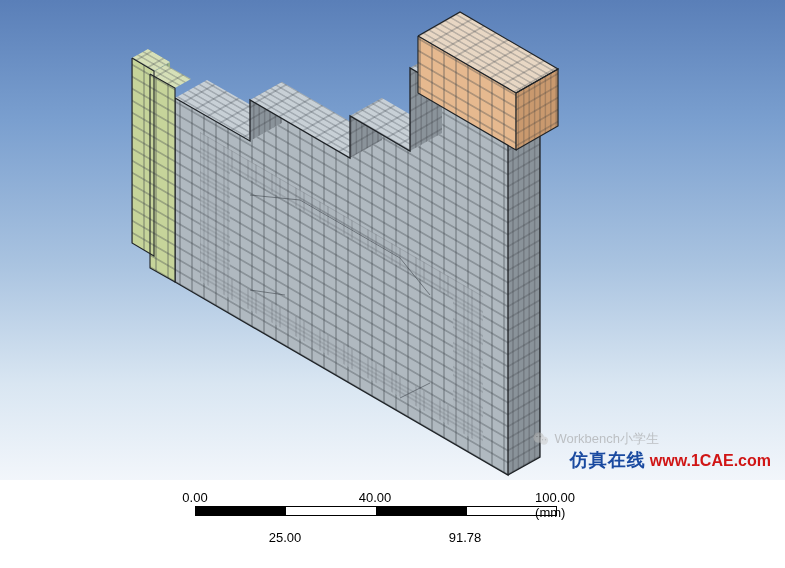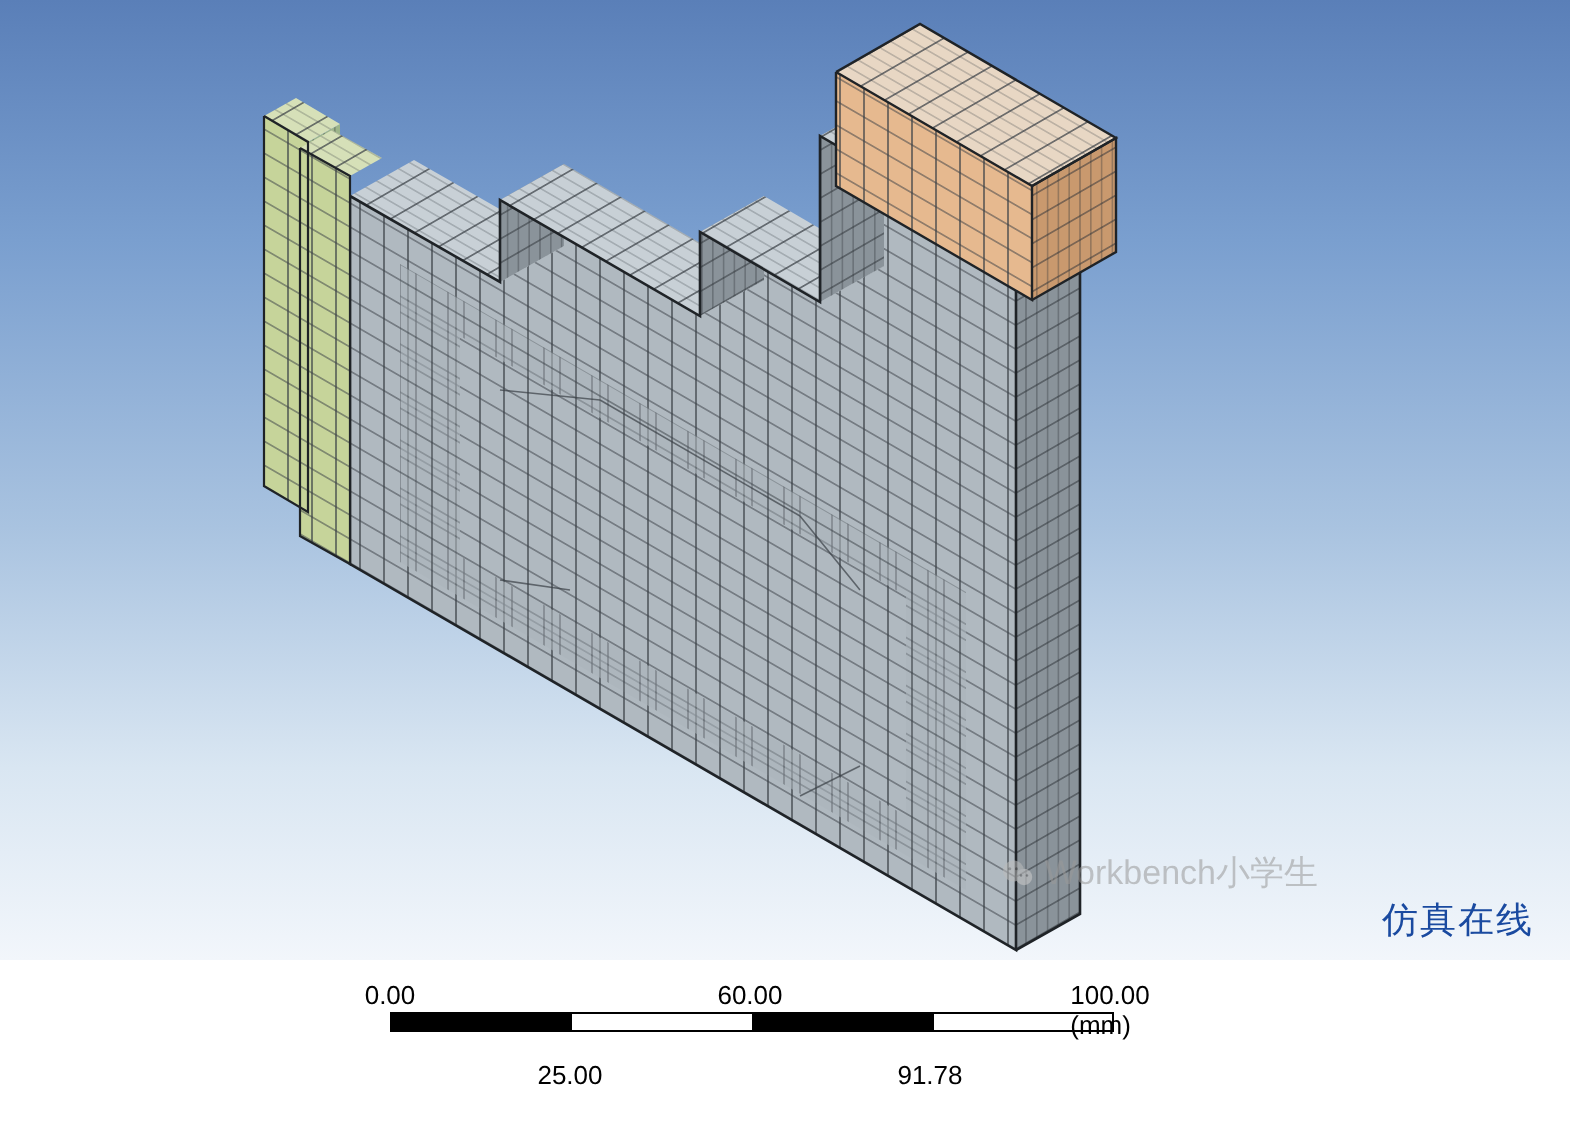--- a/index.html
+++ b/index.html
@@ -9,23 +9,23 @@
   .scalebar{position:absolute;left:195px;top:490px;width:400px;color:#000;font-size:13px}
   .scalebar .bar{display:flex;width:360px;height:8px;border:1px solid #000}
   .scalebar .seg{flex:1;border-right:1px solid #000}
   .scalebar .seg:last-child{border-right:none}
   .scalebar .seg.k{background:#000}
   .scalebar .seg.w{background:#fff}
   .scalebar .top-labels{position:relative;width:360px;height:16px}
   .scalebar .top-labels span{position:absolute;transform:translateX(-50%);top:0}
   .scalebar .bot-labels{position:relative;width:360px;height:16px;margin-top:14px}
   .scalebar .bot-labels span{position:absolute;transform:translateX(-50%);top:0}
-  .wm-wechat{position:absolute;right:126px;bottom:32px;display:flex;align-items:center;opacity:.55;color:#999;font-size:17px}
+  .wm-wechat{position:absolute;right:126px;bottom:32px;display:flex;align-items:center;opacity:.55;color:#999;font-size:13px}
   .wm-wechat svg{margin-right:4px}
-  .wm-site{position:absolute;right:14px;bottom:8px;display:flex;align-items:baseline;font-weight:normal}
+  .wm-site{position:absolute;right:14px;bottom:8px;display:flex;align-items:baseline;font-weight:bold}
   .wm-site .cn{color:#1a4aa0;font-size:18px;letter-spacing:1px;margin-right:4px}
   .wm-site .url{color:#d01515;font-size:16px}
 </style>
 </head>
 <body>
 
 <div class="viewport">
 
   <svg class="mesh" width="785" height="568" viewBox="0 0 785 568">
     <defs>
@@ -123,21 +123,21 @@
       <polygon points="516,93 558,69 558,126 516,150" fill="url(#gridBlkS)"></polygon>
       <polyline points="418,36 516,93 516,150 418,93 418,36" fill="none" stroke="#1f2327" stroke-width="1.2"></polyline>
       <polyline points="516,93 558,69 558,126 516,150" fill="none" stroke="#1f2327" stroke-width="1.2"></polyline>
       <polyline points="418,36 460,12 558,69 516,93" fill="none" stroke="#1f2327" stroke-width="1.2"></polyline>
     </g>
   </svg>
 
   <div class="scalebar">
     <div class="top-labels">
       <span style="left:0%">0.00</span>
-      <span style="left:50%">60.00</span>
+      <span style="left:50%">40.00</span>
       <span style="left:100%">100.00 (mm)</span>
     </div>
     <div class="bar">
       <div class="seg k"></div>
         <div class="seg w"></div>
         <div class="seg k"></div>
         <div class="seg w"></div>
     </div>
     <div class="bot-labels">
       <span style="left:25%">25.00</span>
@@ -152,15 +152,16 @@
       <circle cx="6.5" cy="8.5" r="1" fill="#777"></circle>
         <circle cx="11" cy="8.5" r="1" fill="#777"></circle>
       <circle cx="14" cy="13" r="0.8" fill="#777"></circle>
         <circle cx="18" cy="13" r="0.8" fill="#777"></circle>
     </svg>
     <span>Workbench小学生</span>
   </div>
 
   <div class="wm-site">
     <span class="cn">仿真在线</span>
+    <span class="url">www.1CAE.com</span>
   </div>
 
 </div>
 
 </body></html>

